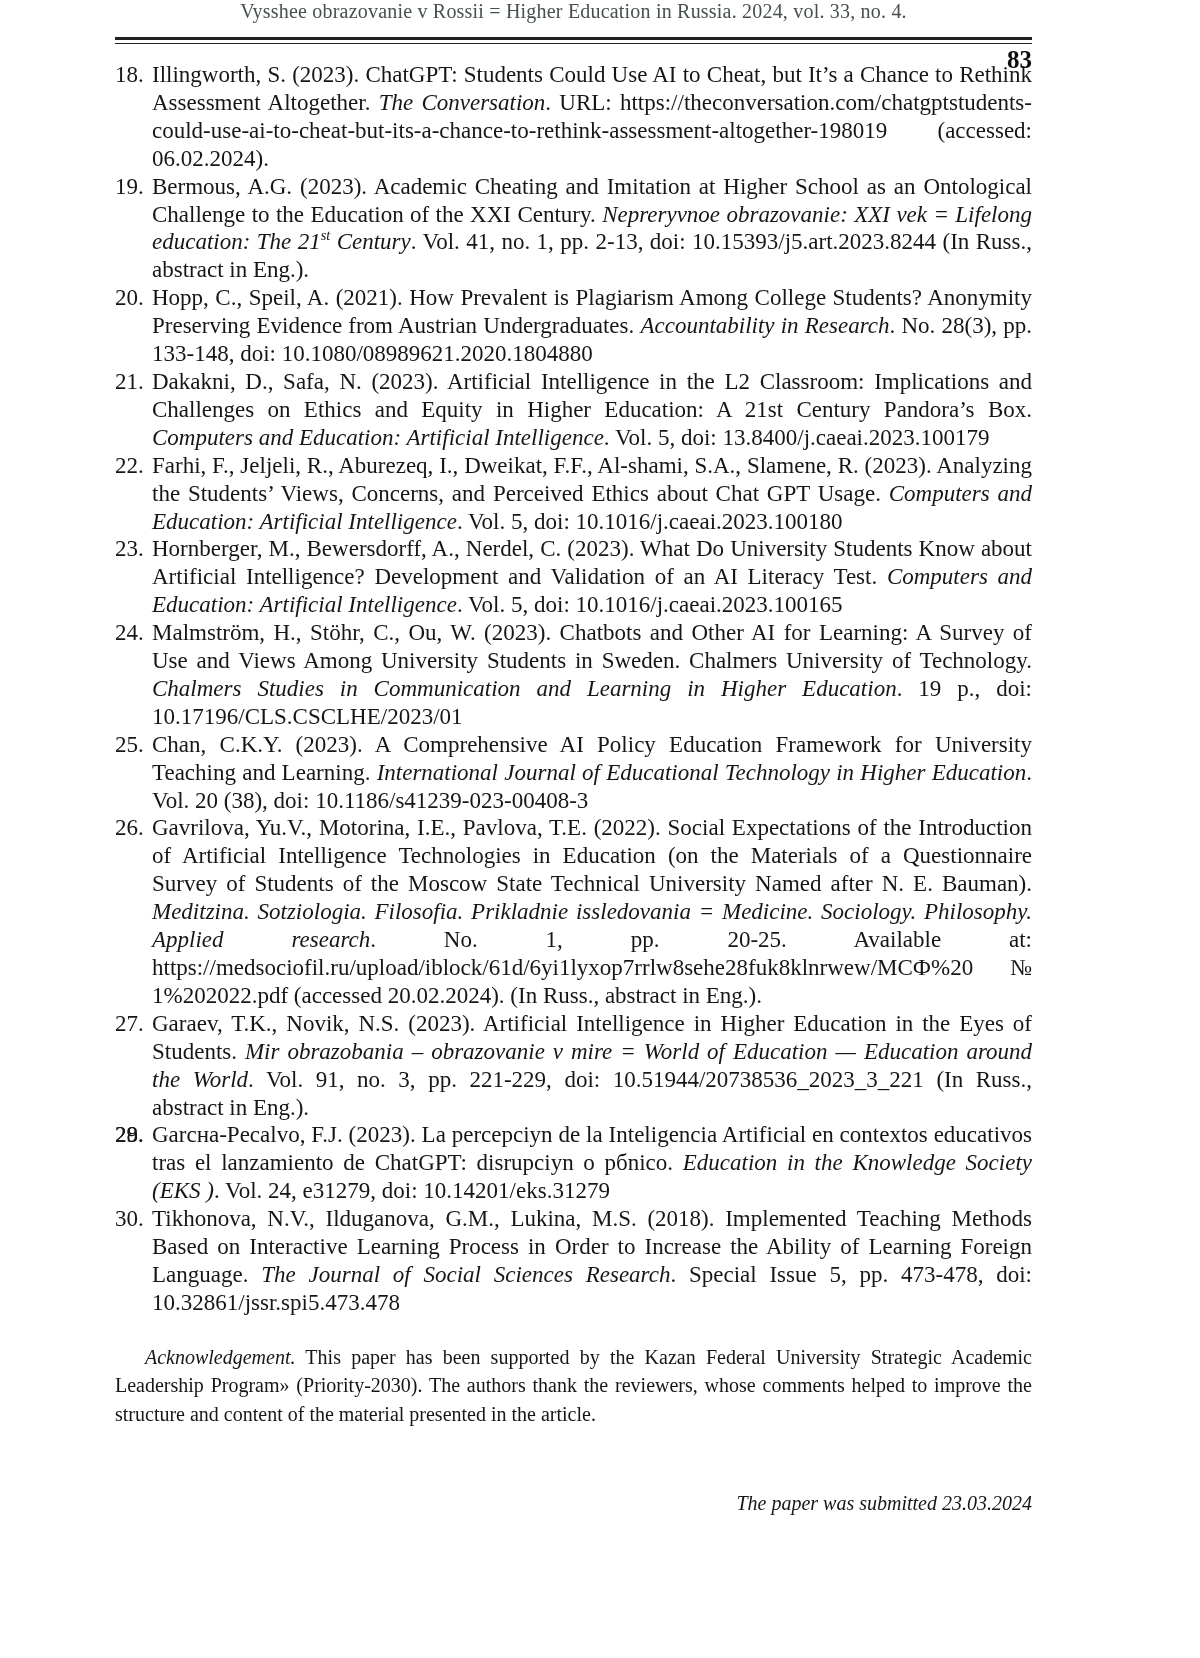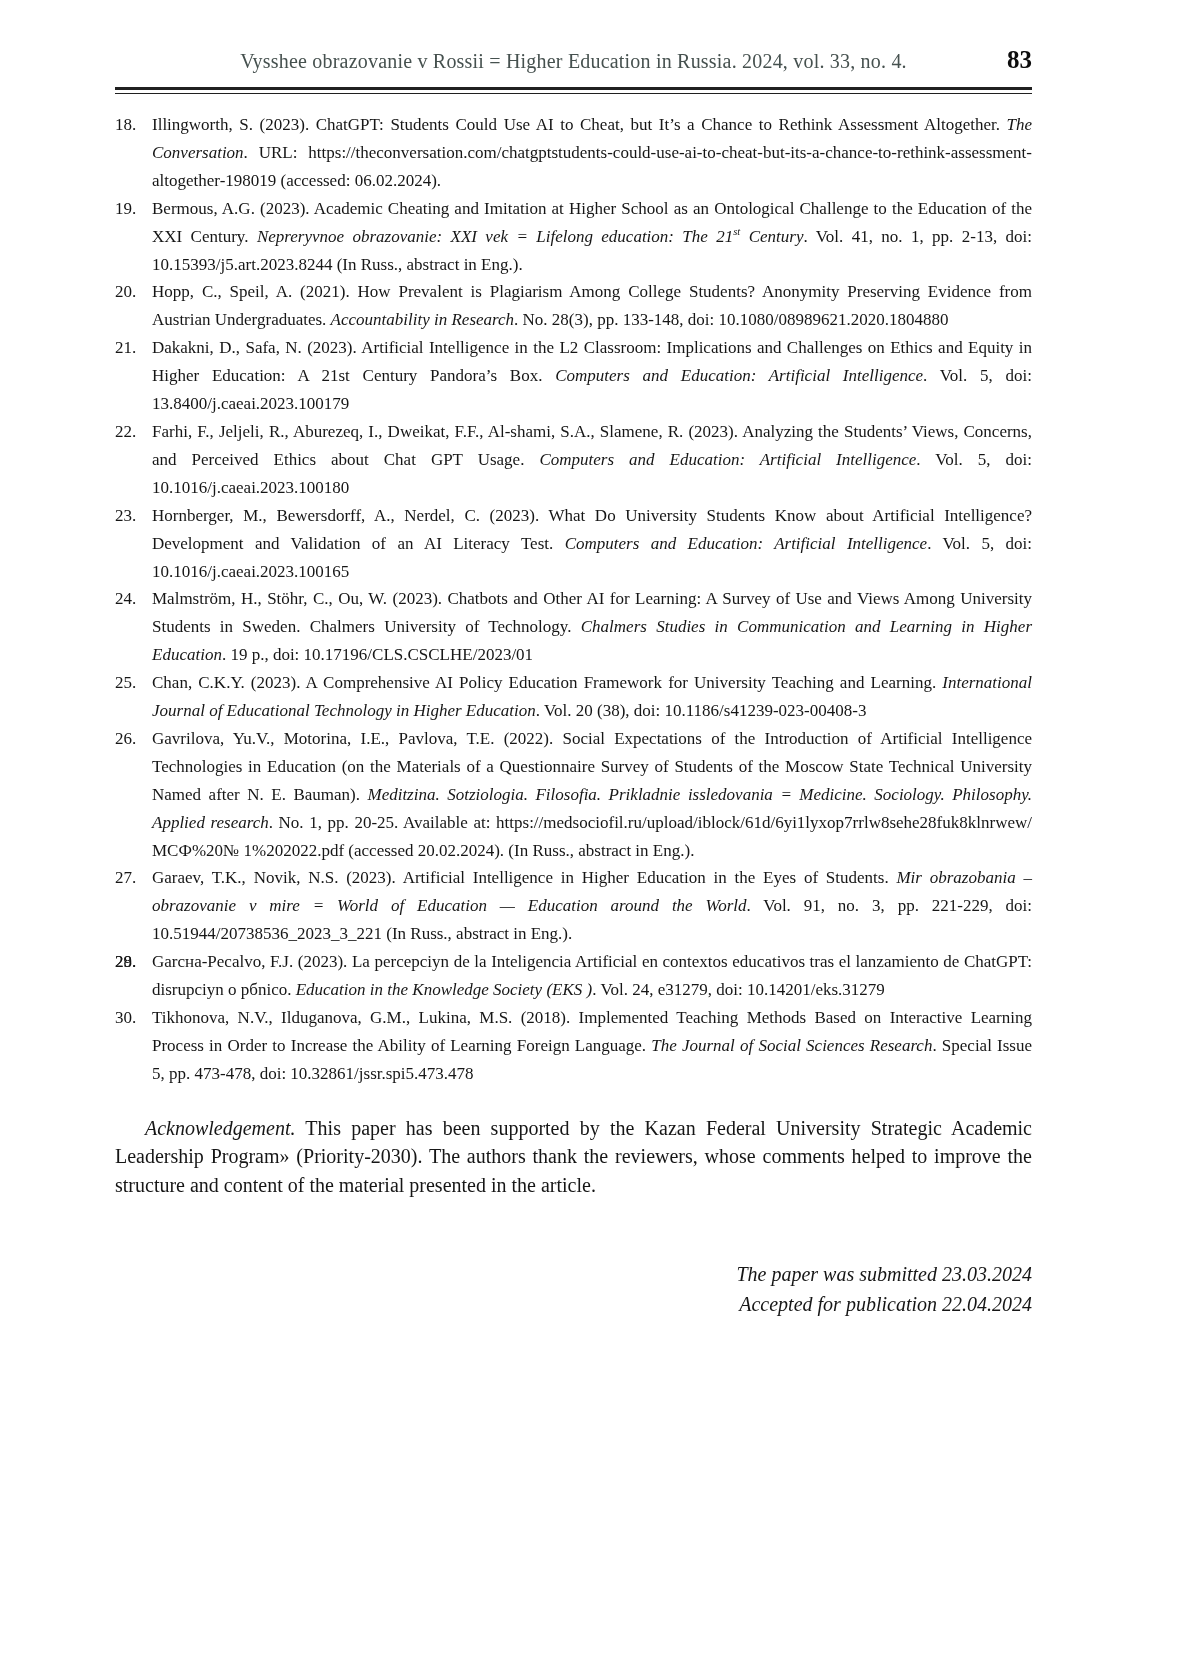--- a/index.html
+++ b/index.html
@@ -3,35 +3,35 @@
 <meta charset="utf-8">
 <style>
   html,body { margin:0; padding:0; }
   body {
     width:1200px; height:1658px; background:#ffffff;
     font-family:"Liberation Serif", serif; color:#161616;
     -webkit-font-smoothing:antialiased;
   }
   .content { margin-left:115px; width:917px; }
 
-  .header { position:relative; padding-top:50px; }
+  .header { position:relative; }
   .journal-line {
     text-align:center; font-size:20px; color:#46514f; letter-spacing:.2px;
     padding:0 60px;
   }
   .page-num {
     position:absolute; right:0; top:46px;
     font-weight:bold; font-size:25px; color:#0d0d0d;
   }
   .rule {
     margin-top:14px; height:3px;
     border-top:3px solid #202020; border-bottom:1.5px solid #202020;
   }
 
-  .refs { margin-top:17px; font-size:17px; line-height:27.9px; }
+  .refs { margin-top:17px; font-size:23px; line-height:27.9px; }
   .ref {
     position:relative; padding-left:37px;
     text-align:justify; overflow-wrap:break-word;
   }
   .ref-num { position:absolute; left:0; top:0; }
   .italic { font-style:italic; }
   .bolditalic { font-style:italic; font-weight:normal; }
   sup { font-size:0.62em; line-height:0; }
   sup.sup-italic { font-style:italic; }
 
@@ -68,16 +68,15 @@
       <div class="ref"><span class="ref-num">27.</span><span><span>Garaev, T.K., Novik, N.S. (2023). Artificial Intelligence in Higher Education in the Eyes of Students. </span><span class="italic">Mir obrazobania – obrazovanie v mire = World of Education — Education around the World</span><span>. Vol. 91, no. 3, pp. 221-229, doi: 10.51944/20738536_2023_3_221 (In Russ., abstract in Eng.).</span></span></div>
       <div class="ref"><span class="ref-num">28.</span></div>
       <div class="ref"><span class="ref-num">29.</span><span><span>Garcнa-Peсalvo, F.J. (2023). La percepciуn de la Inteligencia Artificial en contextos educativos tras el lanzamiento de ChatGPT: disrupciуn o pбnico. </span><span class="italic">Education in the Knowledge Society (EKS )</span><span>. Vol. 24, e31279, doi: 10.14201/eks.31279</span></span></div>
       <div class="ref"><span class="ref-num">30.</span><span><span>Tikhonova, N.V., Ilduganova, G.M., Lukina, M.S. (2018). Implemented Teaching Methods Based on Interactive Learning Process in Order to Increase the Ability of Learning Foreign Language. </span><span class="italic">The Journal of Social Sciences Research</span><span>. Special Issue 5, pp. 473-478, doi: 10.32861/jssr.spi5.473.478</span></span></div>
     </div>
 
   <p class="ack"><span class="bolditalic">Acknowledgement.</span><span> This paper has been supported by the Kazan Federal University Strategic Academic Leadership Program» (Priority-2030). The authors thank the reviewers, whose comments helped to improve the structure and content of the material presented in the article.</span></p>
 
   <div class="footer">
     <div class="line">The paper was submitted 23.03.2024</div>
-    <div class="line">Accepted for publication 22.04.2024</div>
   </div>
 
 </div>
 
 </body></html>

